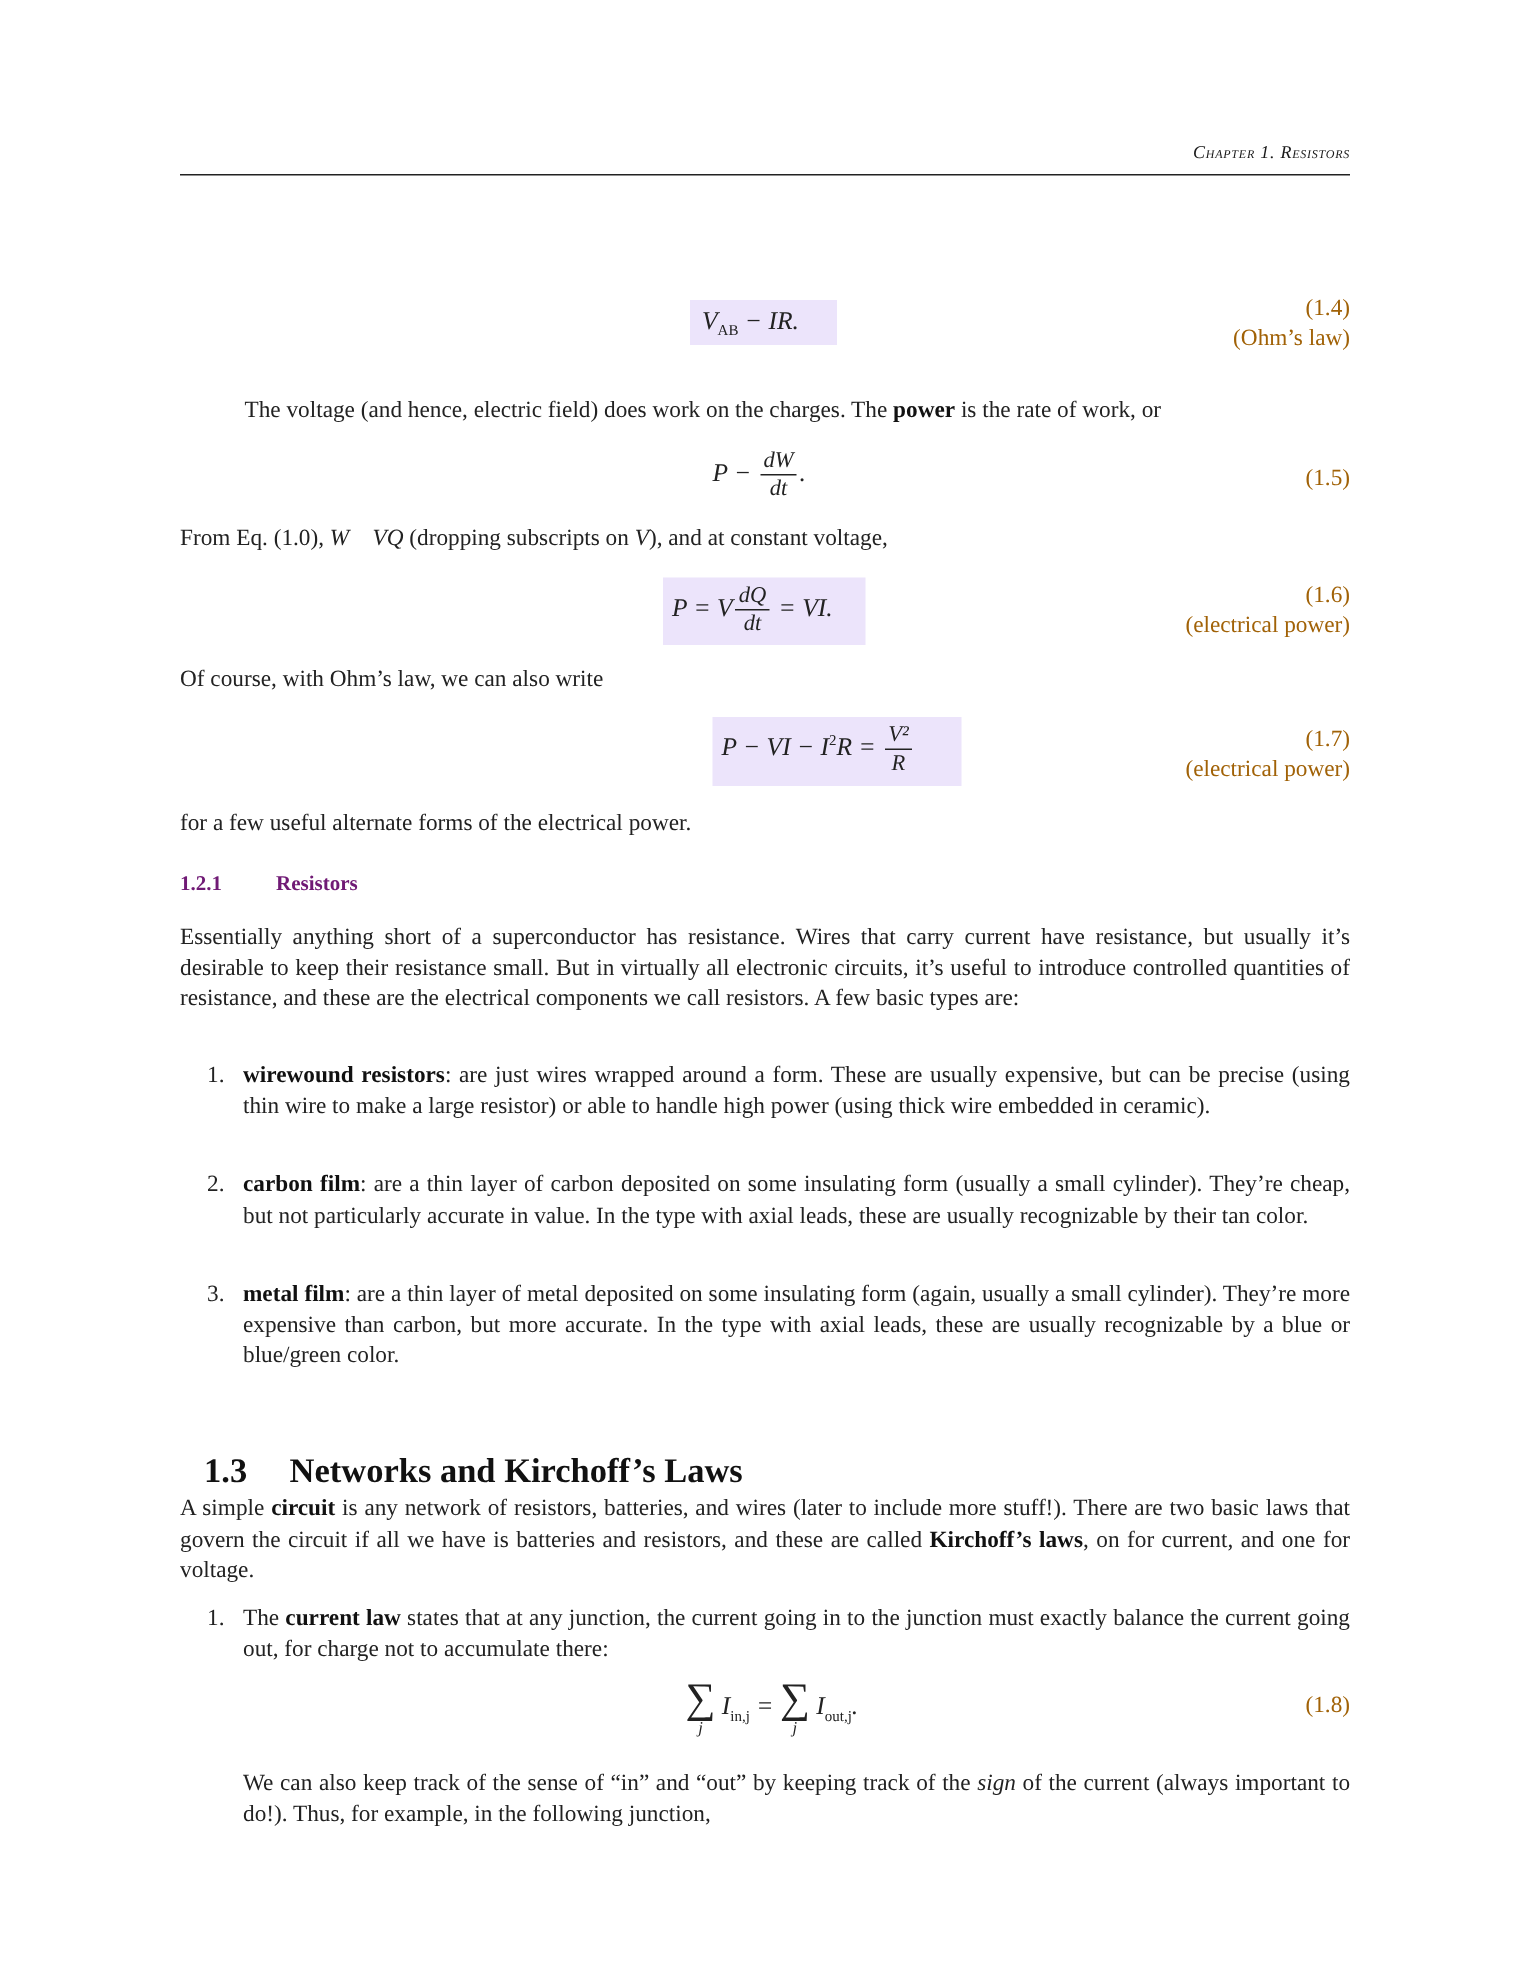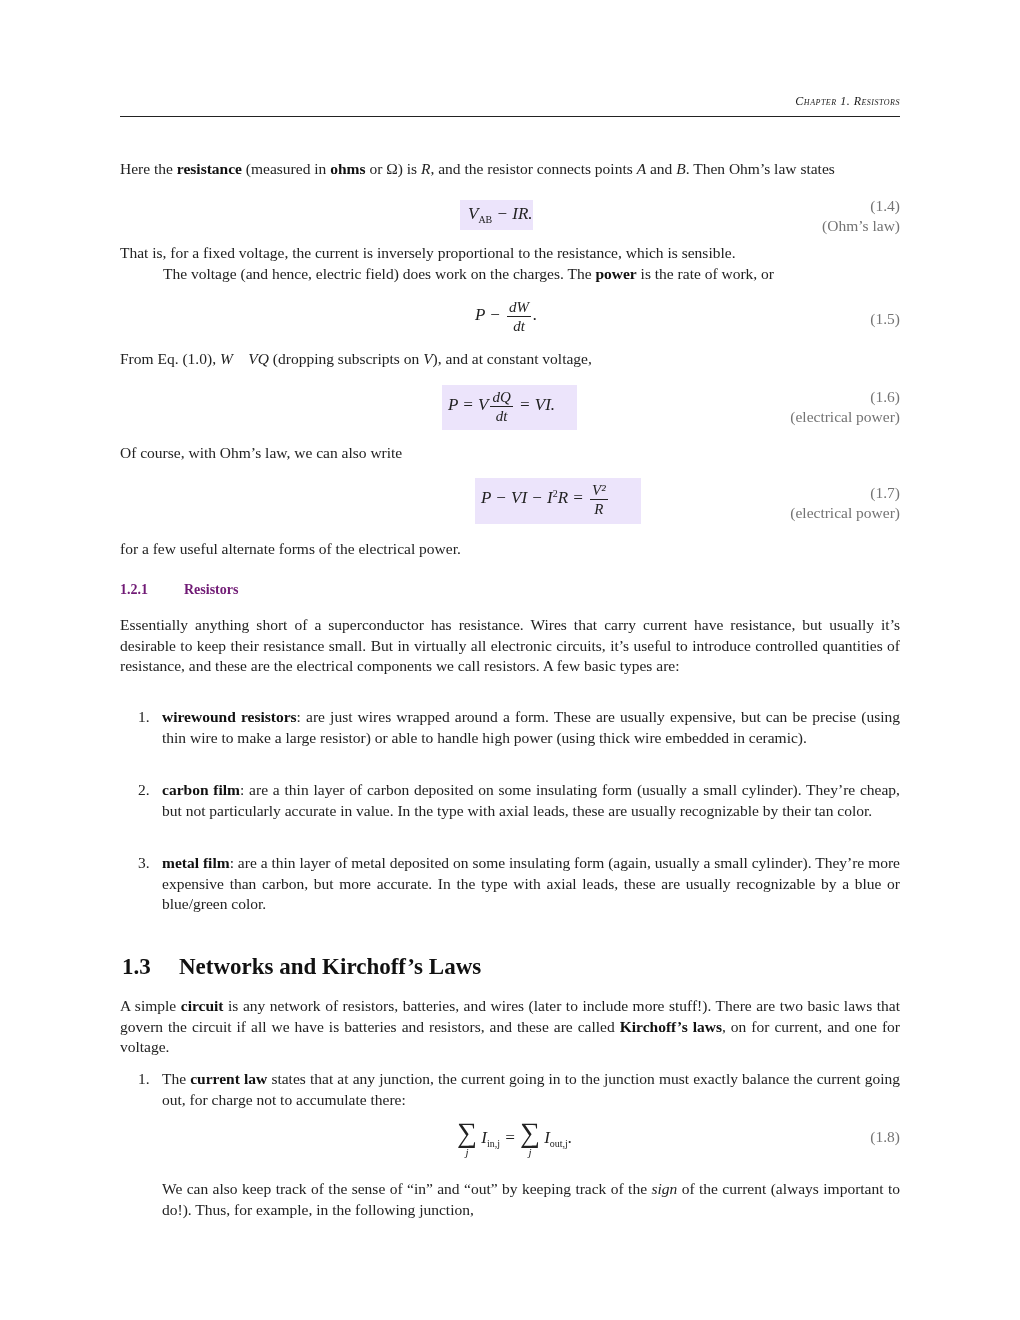--- a/index.html
+++ b/index.html
@@ -17,23 +17,23 @@
     border-bottom: 1px solid #222; text-align: right;
     font-family: "Liberation Serif", serif; font-style: italic; font-size: 12px; letter-spacing: 0.5px;
   }
   .header .sc { font-variant: small-caps; }
   .eqbox { background: #ece4fb; position: absolute; }
   .math { font-family: "Liberation Serif", serif; font-style: italic; font-size: 17px; color: #222; white-space: nowrap; }
   .math .up { font-style: normal; }
   .frac { display: inline-block; vertical-align: middle; text-align: center; margin: 0 2px; }
   .frac .num { display: block; border-bottom: 1px solid #222; padding: 0 2px; line-height: 18px; font-size: 15px; }
   .frac .den { display: block; line-height: 18px; font-size: 15px; }
-  .eqnum { position: absolute; right: 120px; text-align: right; font-family: "Liberation Serif", serif; font-size: 15.5px; line-height: 20px; color: #737373; }
+  .eqnum { position: absolute; right: 120px; text-align: right; font-family: "Liberation Serif", serif; font-size: 15.5px; line-height: 20px; color: #a16207; }
   h3.sub { position: absolute; left: 120px; margin: 0; font-family: "Liberation Serif", serif; font-weight: bold; font-size: 14px; color: #701a75; }
-  h2.sec { position: absolute; left: 120px; margin: 2px; font-family: "Liberation Serif", serif; font-weight: bold; font-size: 23px; color: #111; }
+  h2.sec { position: absolute; left: 120px; margin: 16px; font-family: "Liberation Serif", serif; font-weight: bold; font-size: 23px; color: #111; }
   h3.sub .num, h2.sec .num { display: inline-block; }
   h3.sub .num { width: 64px; }
   h2.sec .num { width: 57px; }
   .item { position: absolute; left: 138px; width: 762px; }
   .item .marker { position: absolute; left: 0; top: 0; width: 20px; text-align: right; }
   .item .body { margin-left: 24px; }
   b { font-weight: bold; color: #111; }
   .sum { display: inline-block; vertical-align: middle; text-align: center; font-style: normal; }
   .sum .sig { display: block; font-size: 28px; line-height: 26px; }
   .sum .idx { display: block; font-size: 11px; line-height: 12px; font-style: italic; }
@@ -42,35 +42,31 @@
 </head>
 <body>
 
 <div class="page">
 
   <div class="header">
     <span class="sc">Chapter 1.</span>
     <span class="sc">Resistors</span>
   </div>
 
-  <div class="abs txt just" style="left:120px; top:159px; width:780px;">
-    <span>Here the </span><b>resistance</b><span> (measured in </span><b>ohms</b><span> or Ω) is </span><i>R</i><span>, and the resistor connects points </span><i>A</i><span> and </span><i>B</i><span>. Then Ohm’s law states</span>
-  </div>
 
-  <div class="eqbox" style="left:460px; top:200px; width:73px; height:30px;">
+  <div class="eqbox" style="left:460px; top:200px; width:98px; height:30px;">
     <div class="math abs" style="left:8px; top:4px;">
       <span>V</span><sub class="up">AB</sub><span> − IR.</span>
     </div>
   </div>
   <div class="eqnum" style="top:196px;">
     <div>(1.4)</div>
     <div>(Ohm’s law)</div>
   </div>
 
-  <div class="abs txt" style="left:120px; top:243px; width:780px;">That is, for a fixed voltage, the current is inversely proportional to the resistance, which is sensible.</div>
 
   <div class="abs txt" style="left:163px; top:264px; width:737px;">
     <span>The voltage (and hence, electric field) does work on the charges. The </span><b>power</b><span> is the rate of work, or</span>
   </div>
 
   <div class="math abs" style="left:475px; top:298px;">
     <span>P − </span><span class="frac"><span class="num">dW</span><span class="den">dt</span></span><span>.</span>
   </div>
   <div class="eqnum" style="top:309px;">(1.5)</div>
 

